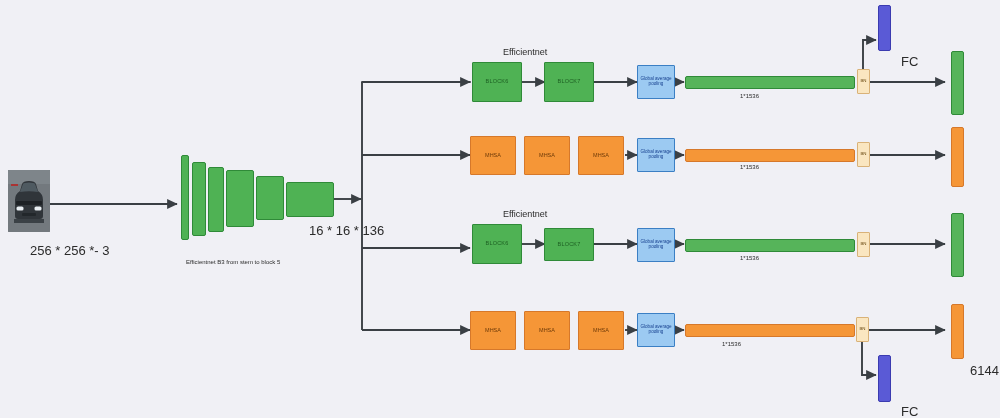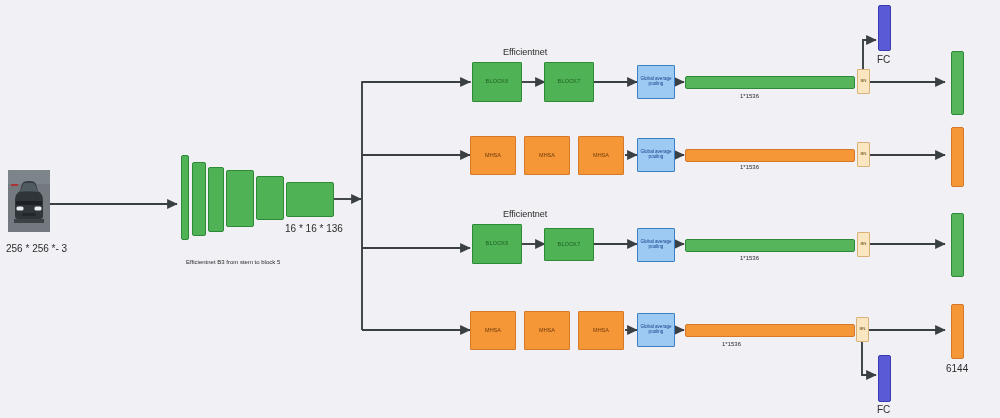--- a/index.html
+++ b/index.html
@@ -24,21 +24,21 @@
            border-radius:1px;padding:1px;}
   .blk-bn{background:#fae6c0;border:1px solid #d9b278;color:#6a4a12;font-size:4.4px;border-radius:1px;}
   .bar-green{background:#56b45a;border:1px solid #2f8a38;border-radius:2px;}
   .bar-orange{background:#f59637;border:1px solid #d6782a;border-radius:2px;}
   .bar-blue{background:#5a5ad6;border:1px solid #3b3bb0;border-radius:2px;}
 
   .stem{background:#4fb254;border:1px solid #2f8a38;border-radius:2px;position:absolute;}
 
   .lbl{position:absolute;color:#2b2b2b;white-space:nowrap;}
   .lbl-sm{font-size:6px;}
-  .lbl-md{font-size:10px;}
+  .lbl-md{font-size:13px;margin-left:24px;}
   .lbl-lg{font-size:9px;}
 
   .photo{position:absolute;border-radius:1px;overflow:hidden;background:#6e7479;}
 </style>
 </head>
 <body>
 
 <div id="canvas">
 
   <svg class="wires" viewBox="0 0 1000 418">

